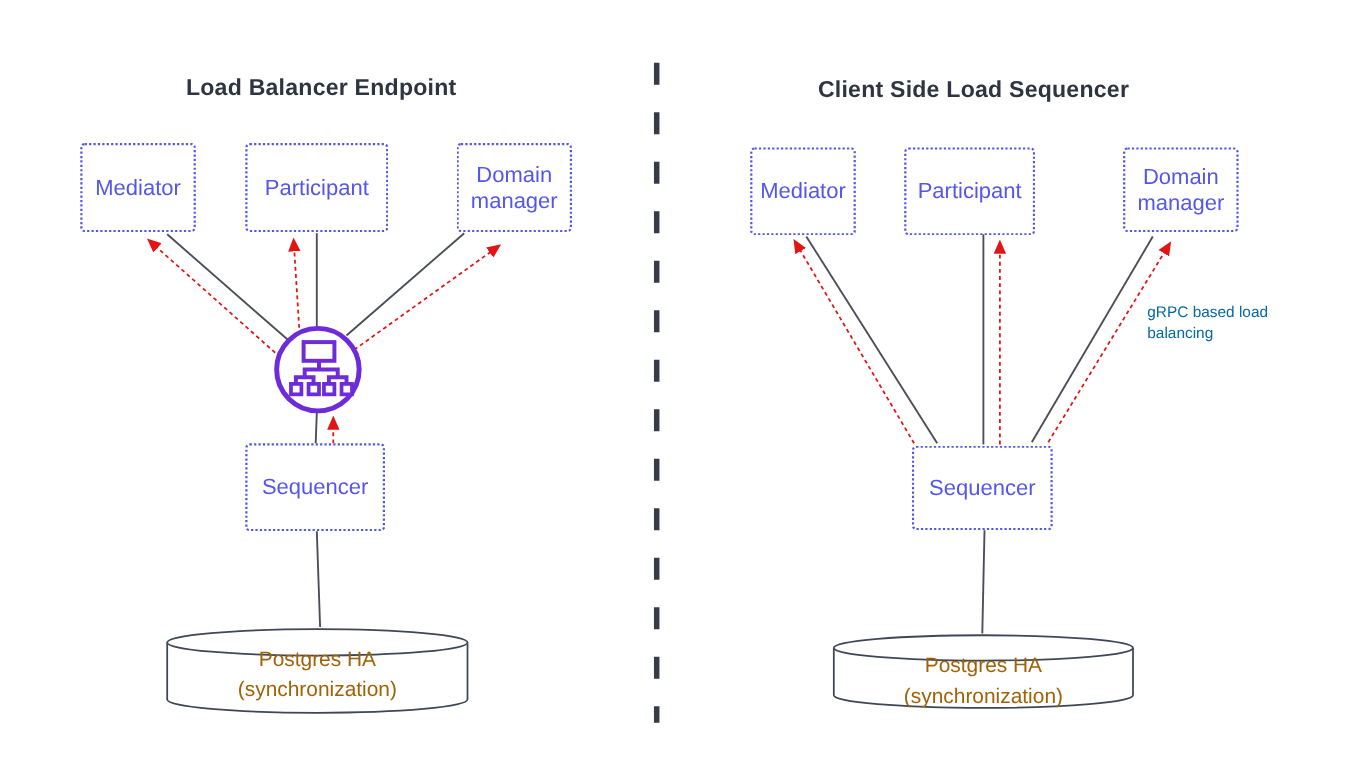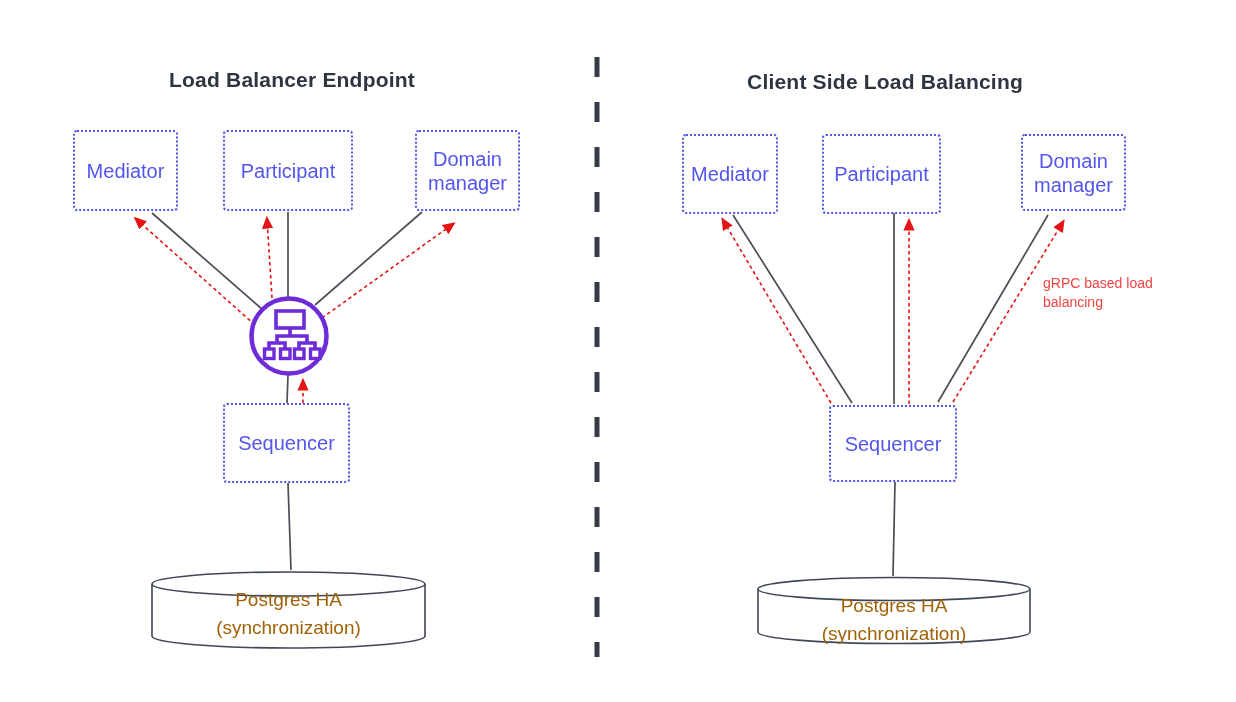--- a/index.html
+++ b/index.html
@@ -5,21 +5,21 @@
   html,body{margin:0;padding:0;background:#ffffff;}
   body{font-family:"Liberation Sans",sans-serif;}
   .canvas{position:relative;width:1236px;height:702px;background:#ffffff;overflow:hidden;}
   .overlay{position:absolute;left:0;top:0;width:1236px;height:702px;}
   .abs{position:absolute;box-sizing:border-box;}
   .panel-title{font-size:21px;font-weight:bold;color:#2e3440;text-align:center;letter-spacing:.2px;}
   .node{border:2px dotted #5155e8;border-radius:4px;color:#5355ec;font-size:20px;
         display:flex;align-items:center;justify-content:center;text-align:center;
         line-height:1.2;background:transparent;}
   .db-label{color:#a16207;font-size:19px;line-height:28px;text-align:center;}
-  .annotation{font-size:14px;line-height:19px;color:#ef4444;width:122px;text-align:left;}
+  .annotation{font-size:14px;line-height:19px;color:#0369a1;width:122px;text-align:left;}
 </style>
 </head>
 <body>
 
 <div class="canvas">
 
   <svg class="overlay" width="1236" height="702" viewBox="0 0 1236 702">
     <defs>
       <marker id="arrowRed" viewBox="0 0 10 10" refX="7.5" refY="5" markerWidth="8" markerHeight="8" orient="auto">
         <path d="M0,0.6 L10,5 L0,9.4 Z" fill="#e41414"></path>
@@ -95,21 +95,21 @@
   </div>
   <div class="abs node" style="left:223px;top:403px;width:127px;height:80px;">
     <span>Sequencer</span>
   </div>
 
   <div class="abs db-label" style="left:152px;top:586px;width:273px;">
     <div>Postgres HA</div>
     <div>(synchronization)</div>
   </div>
 
-  <div class="abs panel-title" style="left:650px;top:70px;width:470px;">Client Side Load Balancing</div>
+  <div class="abs panel-title" style="left:650px;top:70px;width:470px;">Client Side Load Sequencer</div>
 
   <div class="abs node" style="left:682px;top:134px;width:96px;height:80px;">
     <span>Mediator</span>
   </div>
   <div class="abs node" style="left:822px;top:134px;width:119px;height:80px;">
     <span>Participant</span>
   </div>
   <div class="abs node" style="left:1021px;top:134px;width:105px;height:77px;padding:0 6px;">
     <span>Domain manager</span>
   </div>

